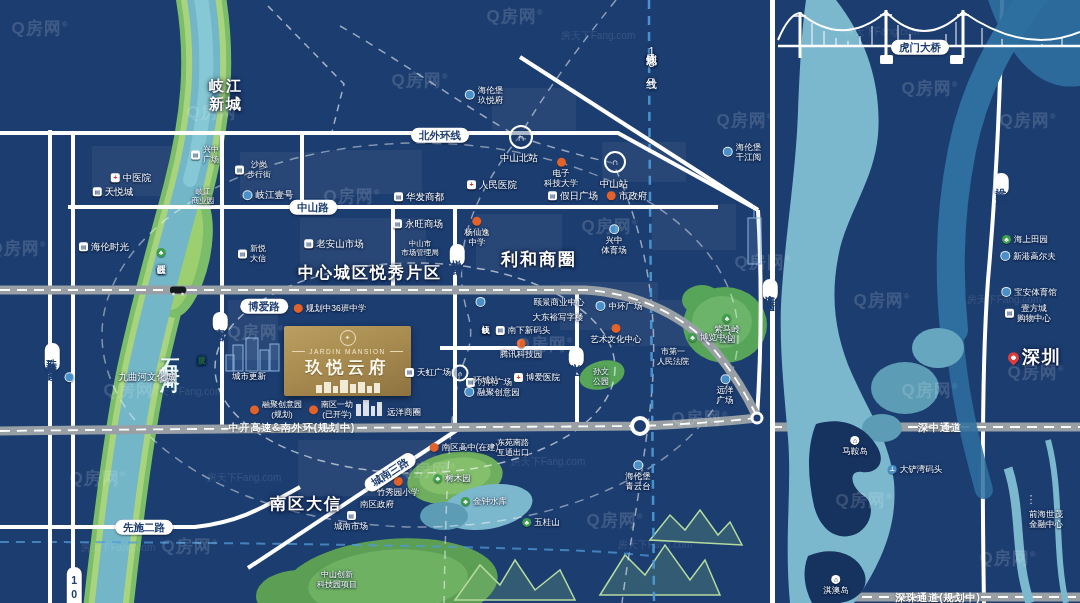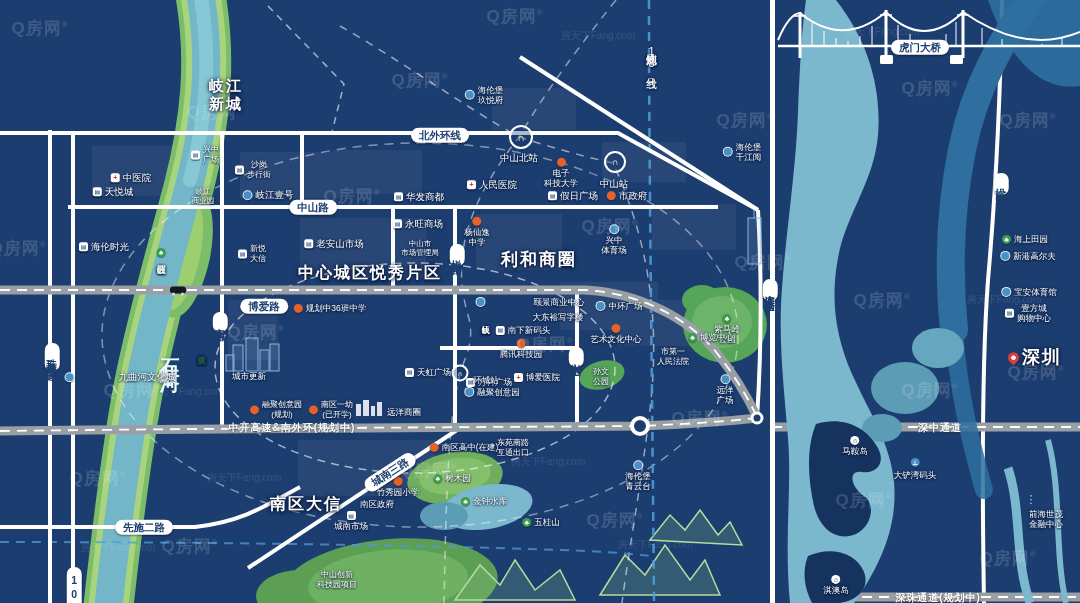--- a/index.html
+++ b/index.html
@@ -193,20 +193,41 @@
         <path d="M754,210 V218"></path>
     </g>
     <g fill="rgba(255,255,255,0.85)">
       <rect x="356" y="404" width="5" height="12"></rect>
         <rect x="363" y="400" width="6" height="16"></rect>
       <rect x="371" y="406" width="4" height="10"></rect>
         <rect x="377" y="402" width="5" height="14"></rect>
     </g>
   </svg>
 
+  <div class="gold-card">
+    <div class="emblem">✦</div>
+    <div class="en-row">
+      <span class="rule"></span>
+      <span>JARDIN MANSION</span>
+      <span class="rule"></span>
+    </div>
+    <div class="cn-name">玖悦云府</div>
+    <svg class="bldgs" width="64" height="13">
+      <g fill="rgba(250,245,230,0.9)">
+        <rect x="0" y="5" width="6" height="8"></rect>
+          <rect x="8" y="2" width="7" height="11"></rect>
+        <rect x="17" y="6" width="5" height="7"></rect>
+          <rect x="24" y="0" width="8" height="13"></rect>
+        <rect x="34" y="4" width="6" height="9"></rect>
+          <rect x="42" y="2" width="7" height="11"></rect>
+        <rect x="51" y="6" width="5" height="7"></rect>
+          <rect x="58" y="3" width="6" height="10"></rect>
+      </g>
+    </svg>
+  </div>
 
   <div id="labels">
       <div class="lbl big" style="left: 226px; top: 95px; font-size: 15px;">
         <span class="txt">
           <div>岐江</div>
           <div>新城</div>
         </span>
       </div>
       <div class="lbl big" style="left: 370px; top: 273px; font-size: 16px;">
         <span class="txt">
@@ -609,21 +630,21 @@
           <div>孙文</div>
           <div>公园</div>
         </span>
       </div>
       <div class="lbl col" style="left: 855px; top: 446px; font-size: 8.5px;">
         <span class="ic home">⌂</span>
         <span class="txt">
           <div>马鞍岛</div>
         </span>
       </div>
-      <div class="lbl" style="left: 915px; top: 469px; font-size: 8.5px; flex-direction: column;">
+      <div class="lbl" style="left: 915px; top: 469px; font-size: 8.5px;">
         <span class="ic anchor">⊥</span>
         <span class="txt">
           <div>大铲湾码头</div>
         </span>
       </div>
       <div class="lbl col" style="left: 836px; top: 585px; font-size: 8.5px;">
         <span class="ic home">⌂</span>
         <span class="txt">
           <div>淇澳岛</div>
         </span>

